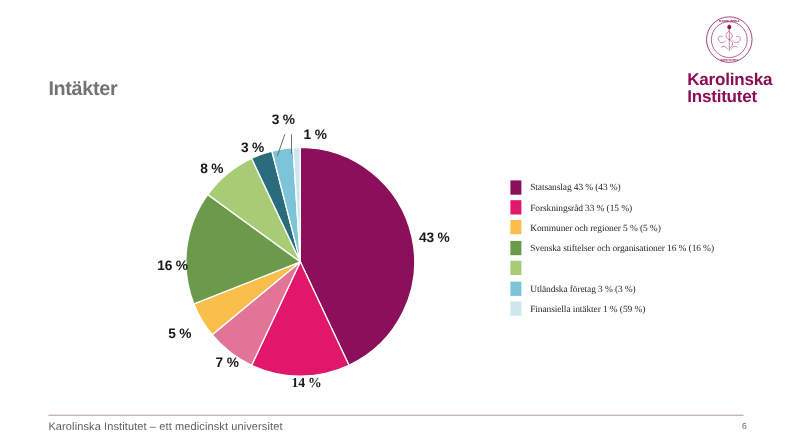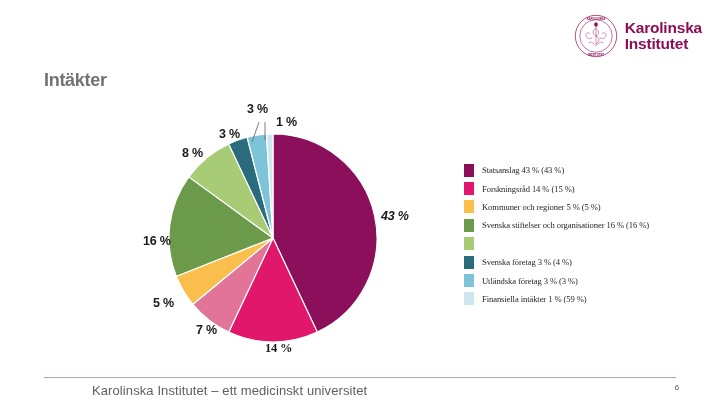--- a/index.html
+++ b/index.html
@@ -23,20 +23,21 @@
   }
 
   
   .logo {
     position: absolute;
     top: 14px;
     right: 18px;
     display: flex;
     align-items: center;
     gap: 7px;
+    flex-direction: column;
   }
   .logo-seal {
     width: 44px;
     height: 44px;
     flex: 0 0 auto;
   }
   .logo-wordmark {
     display: flex;
     flex-direction: column;
     line-height: 1.02;
@@ -117,24 +118,23 @@
     left: 44px;
     top: 377px;
     width: 632px;
     height: 1px;
     background: #B9A0B2;
   }
   .footer-text {
     position: absolute;
     left: 44px;
     top: 383px;
-    font-size: 13px;
+    font-size: 10px;
     color: #5e5e5e;
     letter-spacing: 0.1px;
-    margin-left: 48px;
   }
   .footer-page {
     position: absolute;
     right: 41px;
     top: 383px;
     font-size: 7.8px;
     color: #5e5e5e;
   }
 </style>
 </head>
@@ -182,54 +182,50 @@
           <path d="M 273 238 L 247.13625173485514 137.26735124262234 A 104 104 0 0 1 266.46978596895144 134.20522024345976 Z" fill="#7EC4D8" stroke="#ffffff" stroke-width="1.2"></path>
           <path d="M 273 238 L 266.46978596895144 134.20522024345976 A 104 104 0 0 1 273.00000000000006 134 Z" fill="#CDE7EE" stroke="#ffffff" stroke-width="1.2"></path>
         </g>
 
       <g stroke="#6e6e6e" stroke-width="0.9" fill="none">
         <line x1="252" y1="142" x2="259" y2="122"></line>
         <line x1="265" y1="140" x2="265" y2="122"></line>
       </g>
     </svg>
 
-    <div class="pie-label" style="left:381px; top:209px;font-style:italic;">43 %</div>
+    <div class="pie-label" style="left:381px; top:209px;">43 %</div>
     <div class="pie-label" style="left:265px; top:341px;font-family:Liberation Serif, serif;">14 %</div>
     <div class="pie-label" style="left:196px; top:323px;">7 %</div>
     <div class="pie-label" style="left:153px; top:296px;">5 %</div>
     <div class="pie-label" style="left:143px; top:234px;">16 %</div>
     <div class="pie-label" style="left:182px; top:146px;">8 %</div>
     <div class="pie-label" style="left:219px; top:127px;">3 %</div>
     <div class="pie-label" style="left:247px; top:102px;">3 %</div>
     <div class="pie-label" style="left:276px; top:115px;">1 %</div>
   </div>
 
   <div class="legend" id="legend">
       <div class="legend-row">
         <span class="legend-swatch" style="background: rgb(139, 15, 90);"></span>
         <span class="legend-label">Statsanslag 43 % (43 %)</span>
       </div>
       <div class="legend-row">
         <span class="legend-swatch" style="background: rgb(224, 23, 107);"></span>
-        <span class="legend-label">Forskningsråd 14 % (15 %)</span>
+        <span class="legend-label">Forskningsråd 33 % (15 %)</span>
       </div>
       <div class="legend-row">
         <span class="legend-swatch" style="background: rgb(249, 190, 76);"></span>
         <span class="legend-label">Kommuner och regioner 5 % (5 %)</span>
       </div>
       <div class="legend-row">
         <span class="legend-swatch" style="background: rgb(107, 154, 74);"></span>
         <span class="legend-label">Svenska stiftelser och organisationer 16 % (16 %)</span>
       </div>
       <div class="legend-row">
         <span class="legend-swatch" style="background: rgb(168, 204, 117);"></span>
-      </div>
-      <div class="legend-row">
-        <span class="legend-swatch" style="background: rgb(42, 107, 124);"></span>
-        <span class="legend-label">Svenska företag 3 % (4 %)</span>
       </div>
       <div class="legend-row">
         <span class="legend-swatch" style="background: rgb(126, 196, 216);"></span>
         <span class="legend-label">Utländska företag 3 % (3 %)</span>
       </div>
       <div class="legend-row">
         <span class="legend-swatch" style="background: rgb(205, 231, 238);"></span>
         <span class="legend-label">Finansiella intäkter 1 % (59 %)</span>
       </div>
     </div>

